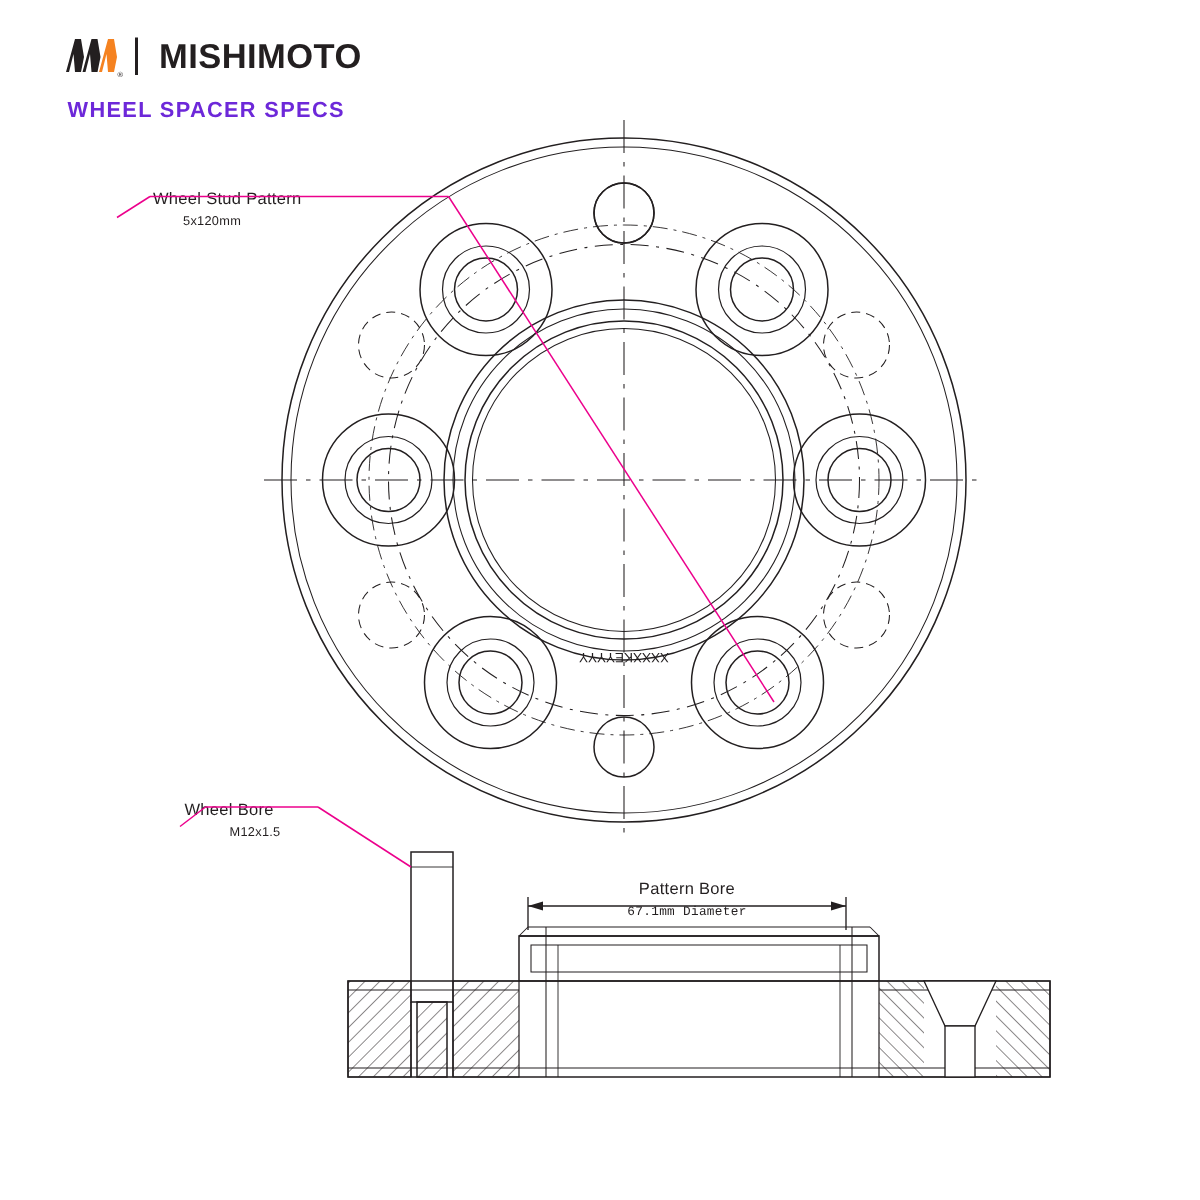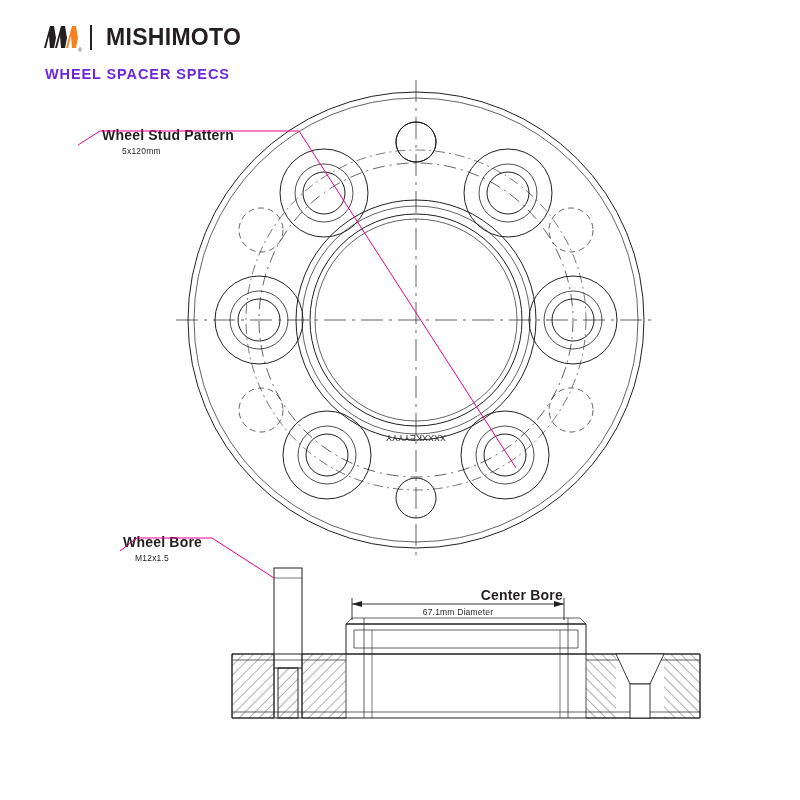--- a/index.html
+++ b/index.html
@@ -64,43 +64,42 @@
     letter-spacing: 0.9px;
     color: #6d28d9;
   }
 
   
   .callout {
     position: absolute;
     color: #231f20;
   }
   .callout .c-title {
-    font-size: 14px;
-    font-weight: bold;
+    font-size: 11px;
+    font-weight: normal;
     letter-spacing: 0.2px;
     white-space: nowrap;
-    text-align: right;
   }
   .callout .c-value {
     font-size: 8.5px;
     letter-spacing: 0.2px;
     white-space: nowrap;
     margin-top: 3px;
   }
   #callout-stud-pattern { left: 86px; top: 127px; }
   #callout-stud-pattern .c-value { margin-left: 20px; }
   #callout-stud { left: 107px; top: 534px; }
-  #callout-stud .c-value { margin-left: 12px; }
+  #callout-stud .c-value { margin-left: 30px; }
   #callout-bore {
     left: 337px;
     top: 587px;
     width: 210px;
     text-align: center;
   }
-  #callout-bore .c-value { margin-top: 4px; }
+  #callout-bore .c-value { margin-top: 4px; font-family: Liberation Mono, monospace; }
 
   svg { display: block; }
   .svg-layer {
     position: absolute;
     left: 0; top: 0;
   }
 </style>
 </head>
 <body>
 
@@ -128,21 +127,21 @@
     <div class="c-title">Wheel Stud Pattern</div>
     <div class="c-value">5x120mm</div>
   </div>
 
   <div class="callout" id="callout-stud">
     <div class="c-title">Wheel Bore</div>
     <div class="c-value">M12x1.5</div>
   </div>
 
   <div class="callout" id="callout-bore">
-    <div class="c-title">Center Bore</div>
+    <div class="c-title">Pattern Bore</div>
     <div class="c-value">67.1mm Diameter</div>
   </div>
 
   <svg class="svg-layer" width="800" height="800" viewBox="0 0 800 800">
     <defs>
       <pattern id="hatch" width="7" height="7" patternTransform="rotate(45)" patternUnits="userSpaceOnUse">
         <line x1="0" y1="0" x2="0" y2="7" stroke="#231f20" stroke-width="0.7"></line>
       </pattern>
       <pattern id="hatch2" width="7" height="7" patternTransform="rotate(-45)" patternUnits="userSpaceOnUse">
         <line x1="0" y1="0" x2="0" y2="7" stroke="#231f20" stroke-width="0.7"></line>

